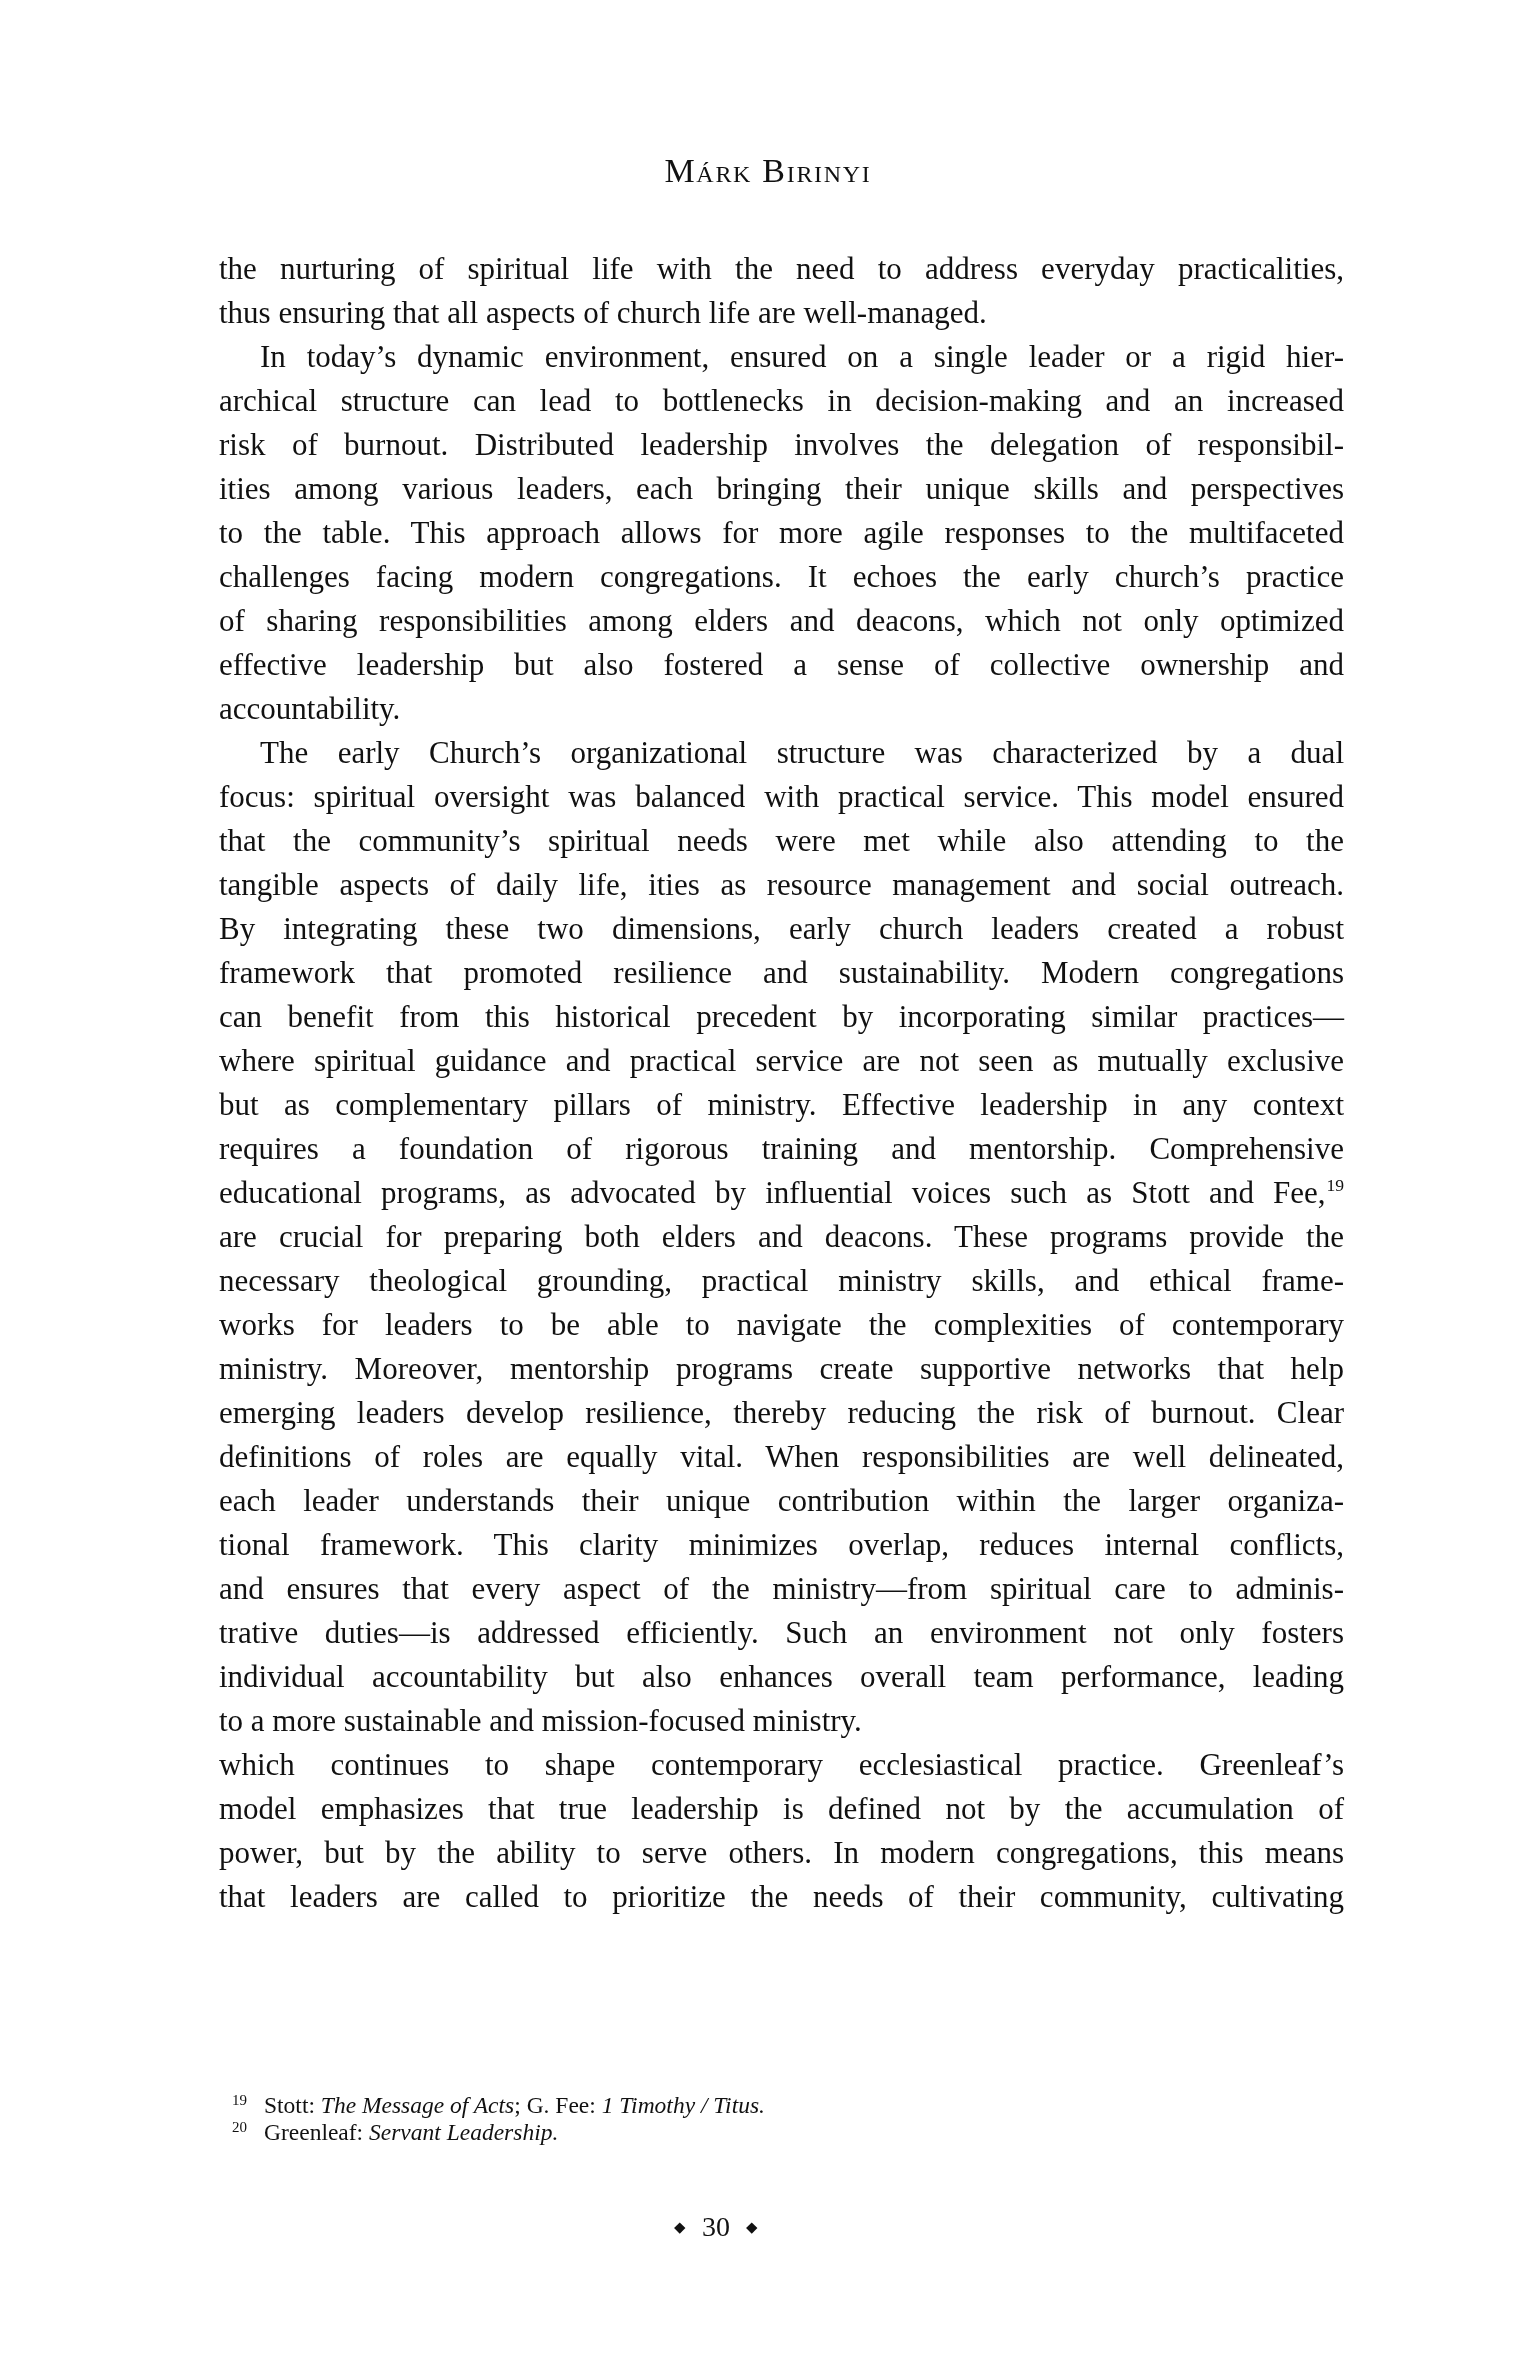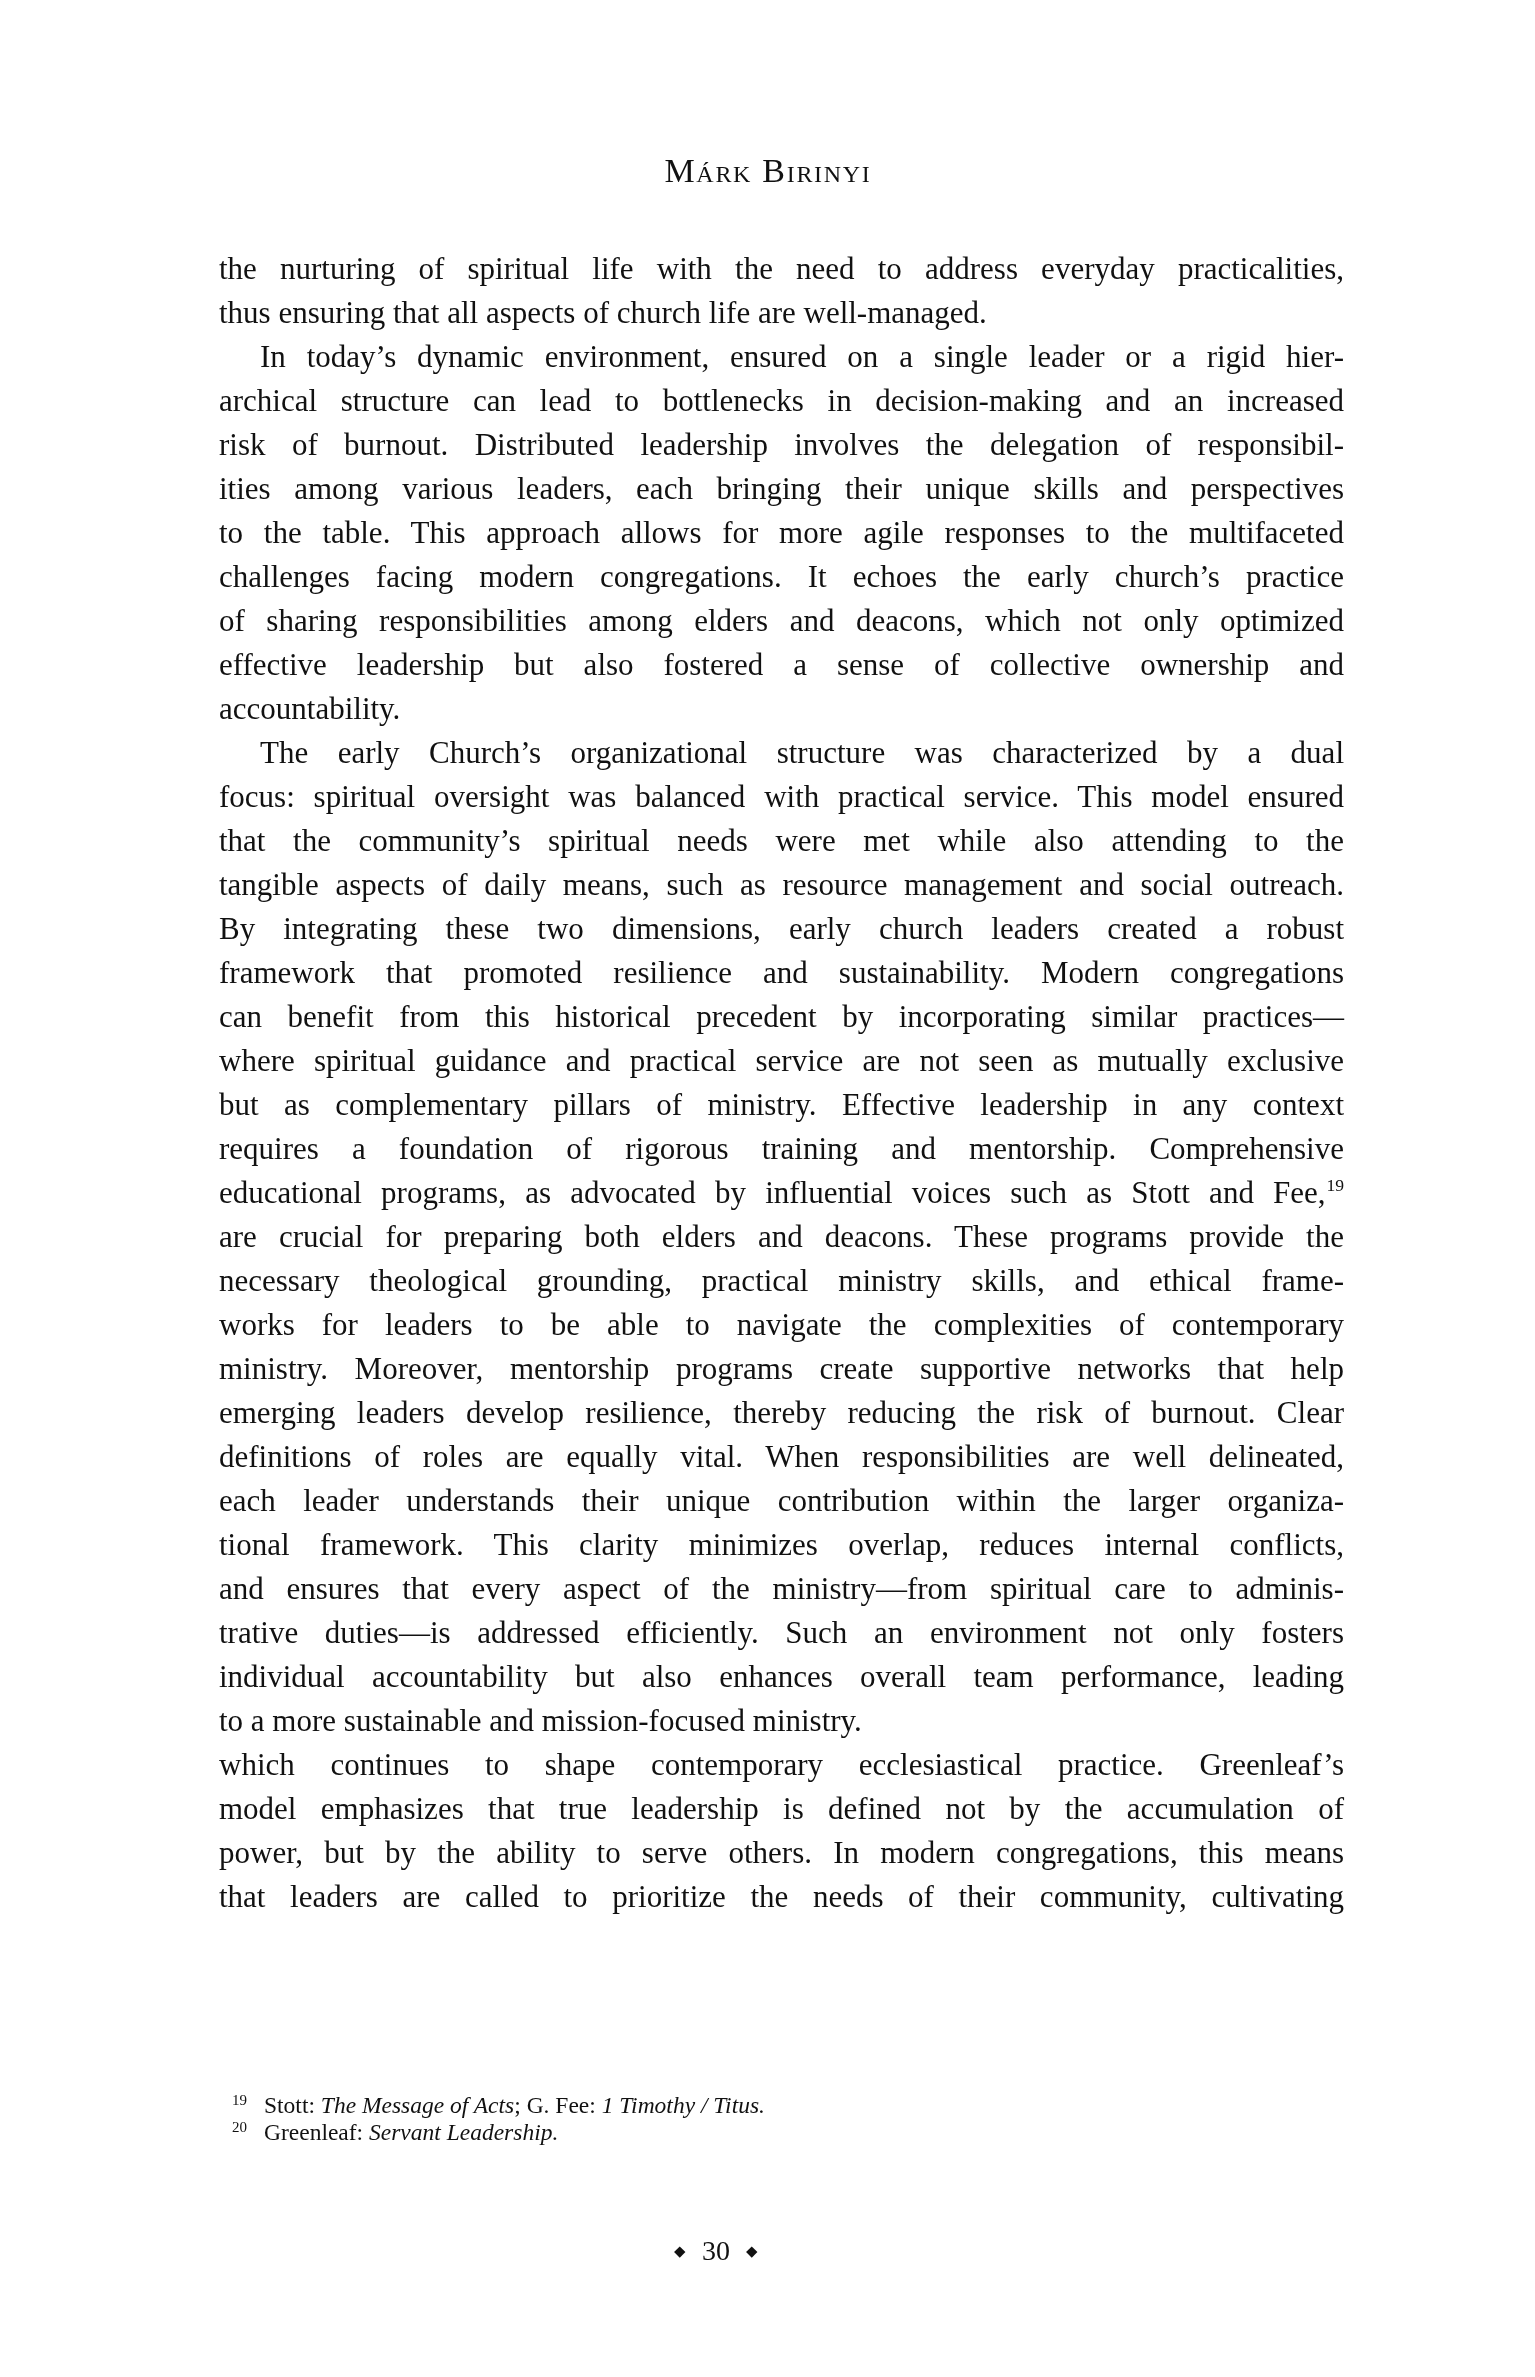--- a/index.html
+++ b/index.html
@@ -79,21 +79,20 @@
     }
     .footnote i { font-style: italic; }
     .folio {
       position: absolute;
       top: 2211px;
       left: 0;
       width: 1432px;
       text-align: center;
       font-size: 28px;
       line-height: 32px;
-      margin-top: 24px;
     }
     .folio .dot {
       display: inline-block;
       width: 7.5px;
       height: 7.5px;
       background: #111;
       transform: rotate(45deg);
       vertical-align: 5px;
       margin: 0 18.4px;
     }
@@ -121,21 +120,21 @@
     <span class="line">challenges facing modern congregations. It echoes the early church’s practice</span>
     <span class="line">of sharing responsibilities among elders and deacons, which not only optimized</span>
     <span class="line">effective leadership but also fostered a sense of collective ownership and</span>
     <span class="line last">accountability.</span>
   </div>
 
   <div>
     <span class="line indent">The early Church’s organizational structure was characterized by a dual</span>
     <span class="line">focus: spiritual oversight was balanced with practical service. This model ensured</span>
     <span class="line">that the community’s spiritual needs were met while also attending to the</span>
-    <span class="line">tangible aspects of daily means, such as resource management and social outreach.</span>
+    <span class="line">tangible aspects of daily life, ities as resource management and social outreach.</span>
     <span class="line">By integrating these two dimensions, early church leaders created a robust</span>
     <span class="line">framework that promoted resilience and sustainability. Modern congregations</span>
     <span class="line">can benefit from this historical precedent by incorporating similar practices—</span>
     <span class="line">where spiritual guidance and practical service are not seen as mutually exclusive</span>
     <span class="line">but as complementary pillars of ministry. Effective leadership in any context</span>
     <span class="line">requires a foundation of rigorous training and mentorship. Comprehensive</span>
     <span class="line"><span>educational programs, as advocated by influential voices such as Stott and Fee,</span><sup class="fnref">19</sup></span>
     <span class="line">are crucial for preparing both elders and deacons. These programs provide the</span>
     <span class="line">necessary theological grounding, practical ministry skills, and ethical frame-</span>
     <span class="line">works for leaders to be able to navigate the complexities of contemporary</span>

